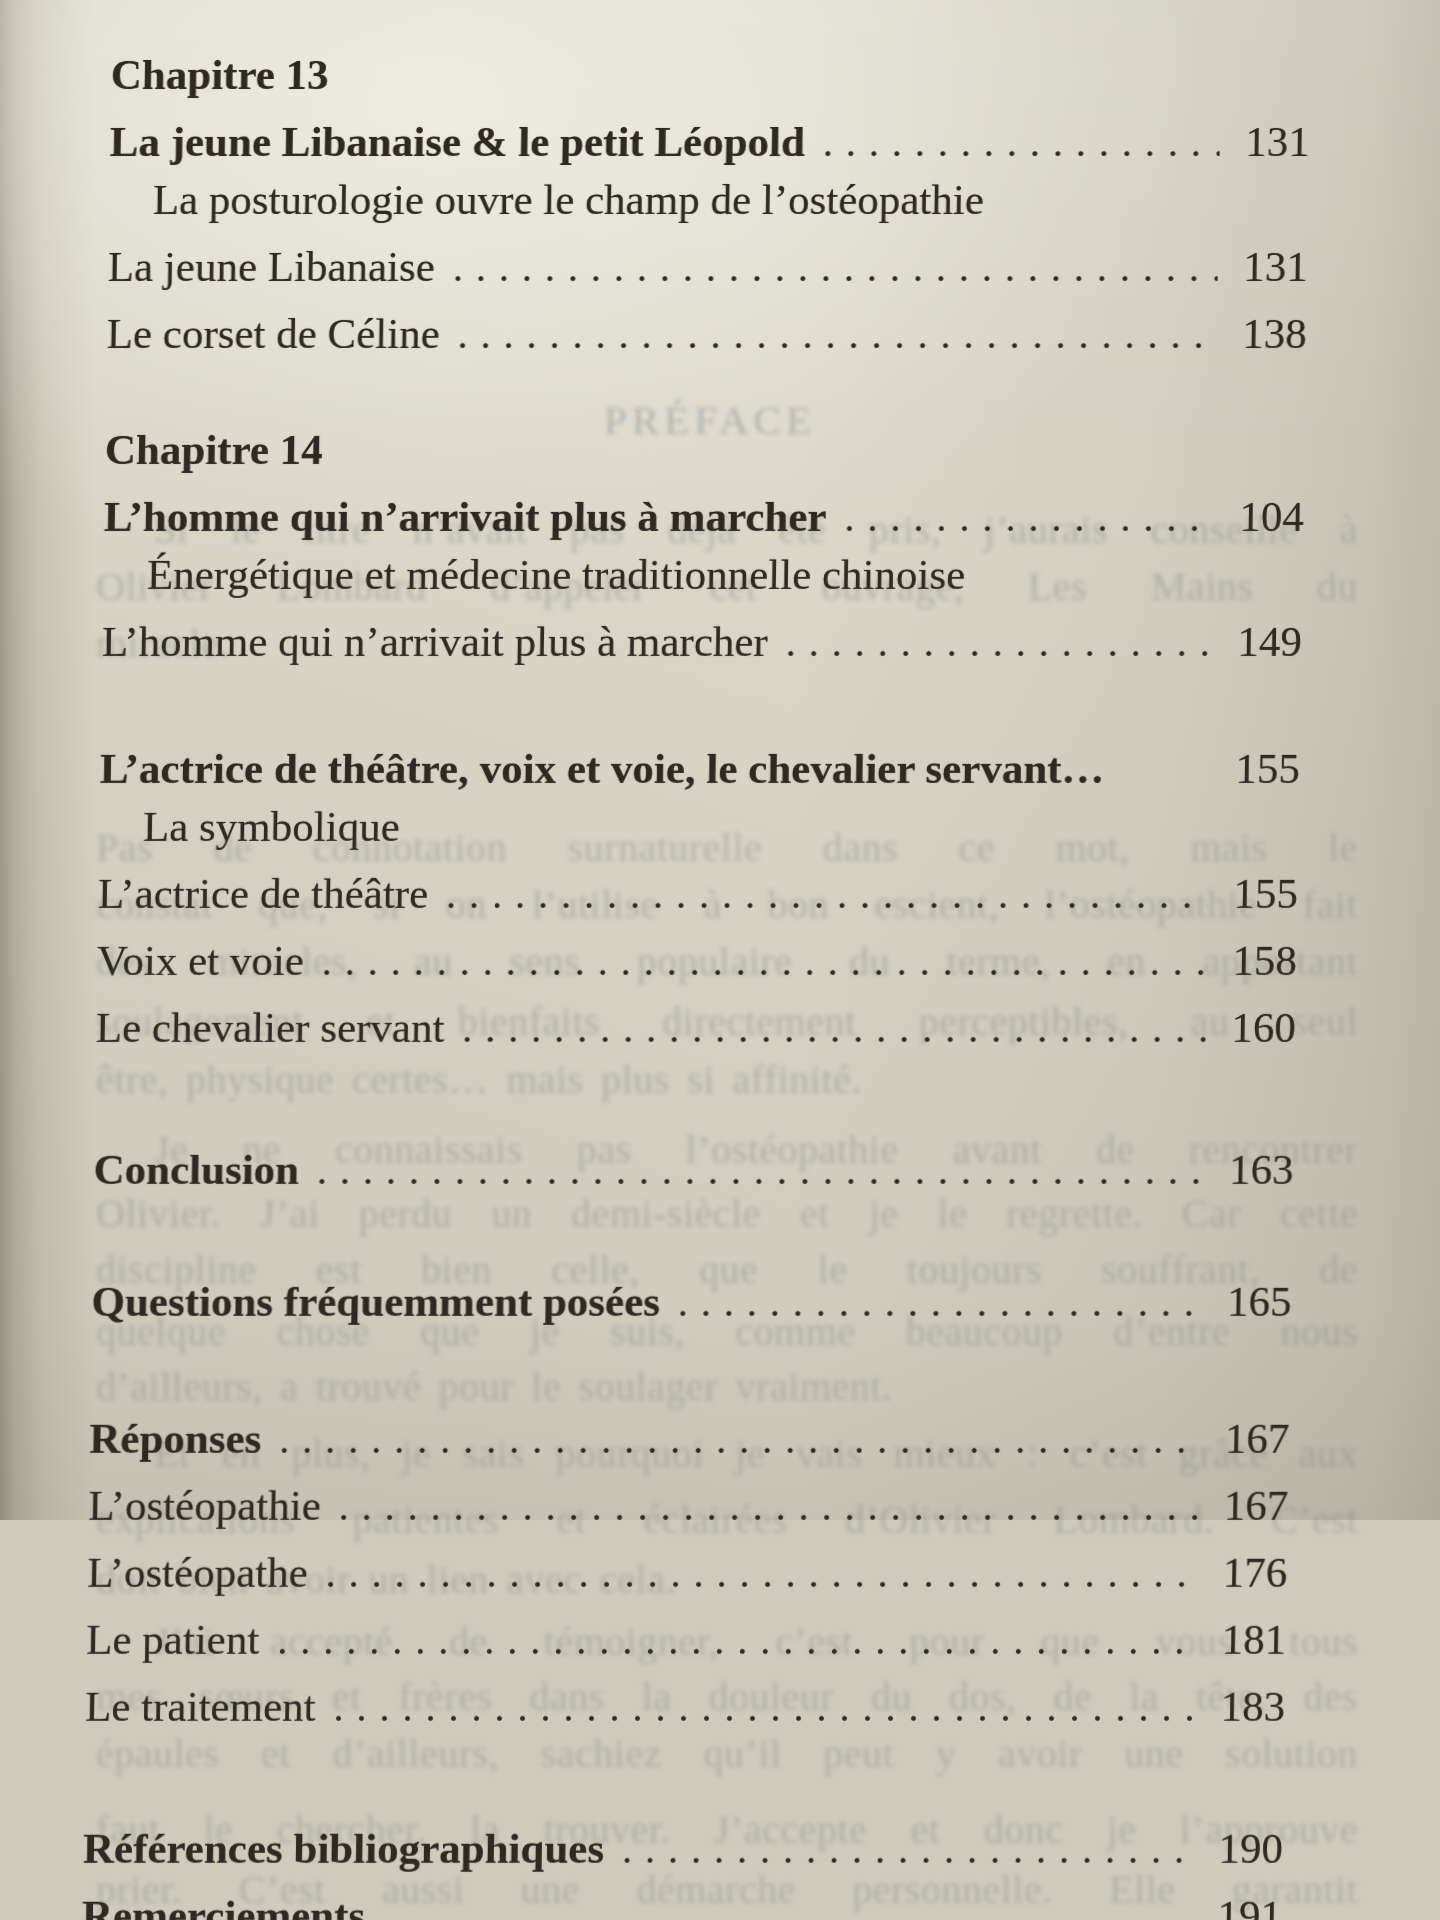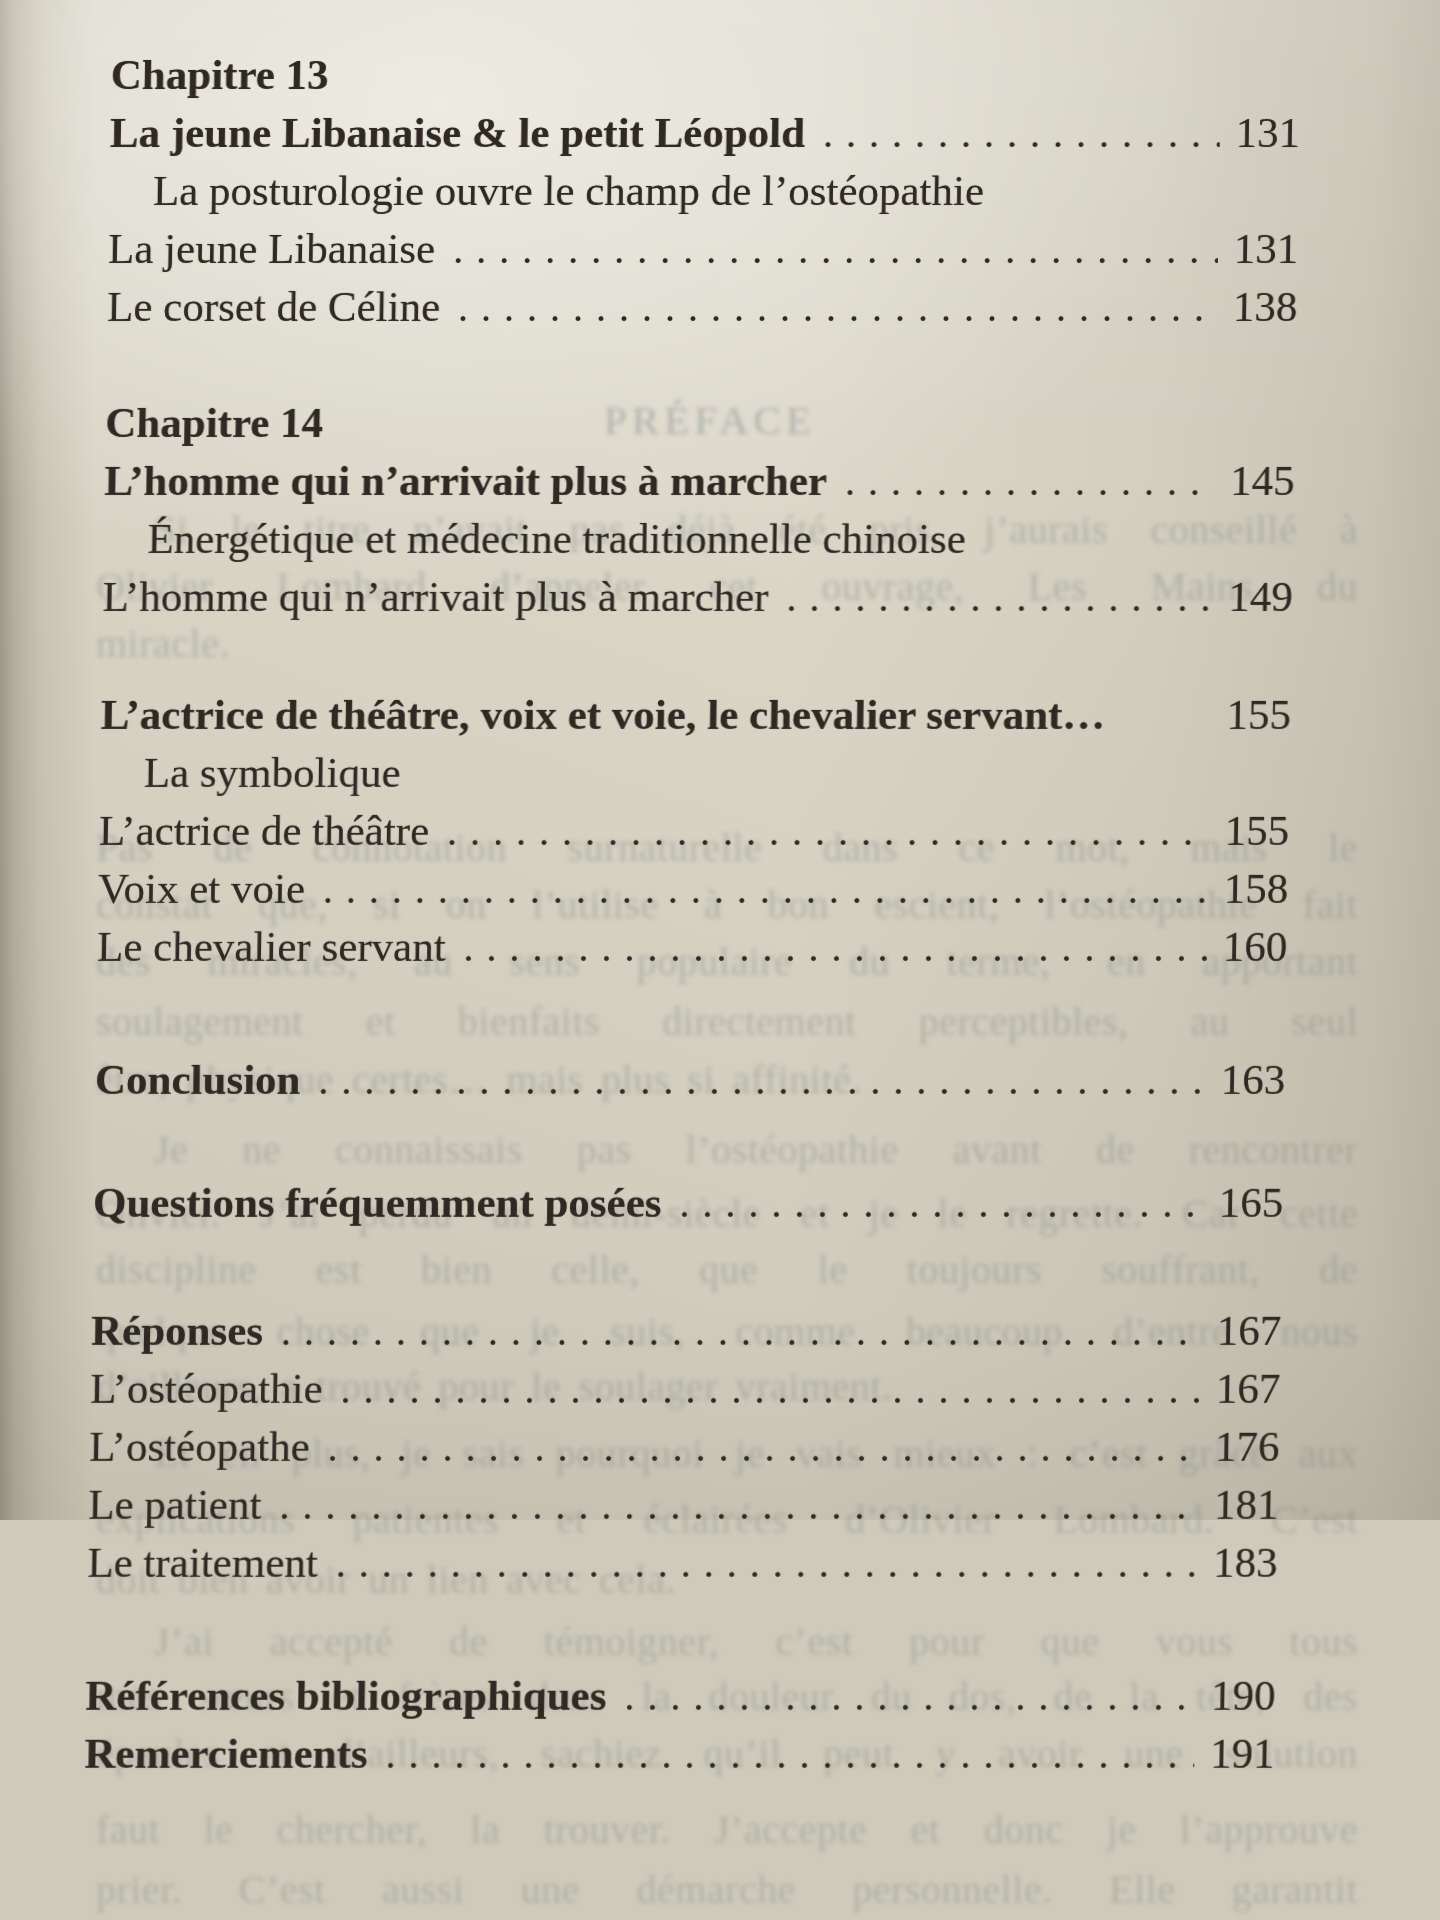--- a/index.html
+++ b/index.html
@@ -67,23 +67,23 @@
     padding-left: 18px;
     font-weight: 400; font-style: normal;
   }
   .leader::after {
     content: "...........................................................................................";
     font-size: 40px; letter-spacing: 13px;
   }
   .leader.hidden { visibility: hidden; }
   .pagenum {
     flex: 0 0 auto;
-    min-width: 84px; text-align: center;
+    min-width: 84px; text-align: right;
     padding-left: 6px;
-    font-weight: 400; font-style: normal;
+    font-weight: 400; font-style: normal; margin-top: 9px;
   }
   .gap { width: 100%; }
 </style>
 </head>
 <body>
 
 <div class="page">
   <div class="ghost-layer">
       <div class="ghost-line ghost-title" style="top: 398px; left: 598px; width: 224px;">PRÉFACE</div>
       <div class="ghost-line indent" style="top: 508px;">Si le titre n’avait pas déjà été pris, j’aurais conseillé à</div>
@@ -136,21 +136,21 @@
   </div>
       <div class="gap" style="height: 58px;"></div>
       <div class="row chapter">
     <span class="label">Chapitre 14</span>
     <span class="leader hidden" aria-hidden="true"></span>
 
   </div>
       <div class="row title">
     <span class="label">L’homme qui n’arrivait plus à marcher</span>
     <span class="leader" aria-hidden="true"></span>
-    <span class="pagenum">145</span>
+    <span class="pagenum">104</span>
   </div>
       <div class="row subtitle">
     <span class="label">Énergétique et médecine traditionnelle chinoise</span>
     <span class="leader hidden" aria-hidden="true"></span>
 
   </div>
       <div class="row entry">
     <span class="label">L’homme qui n’arrivait plus à marcher</span>
     <span class="leader" aria-hidden="true"></span>
     <span class="pagenum">149</span>

